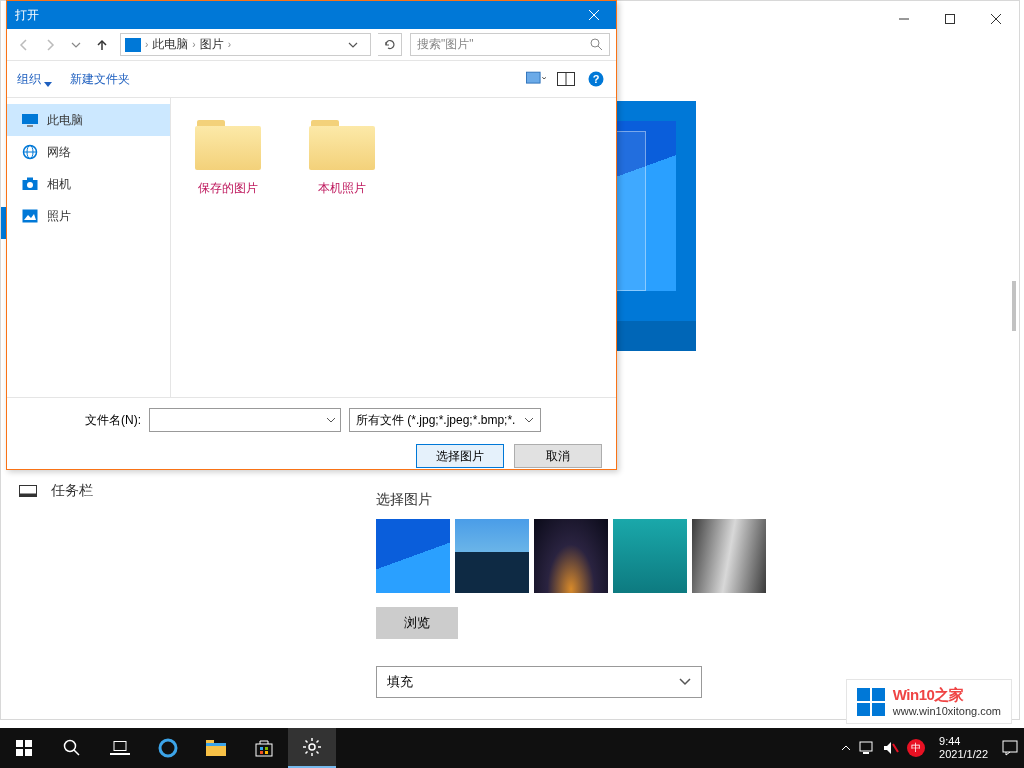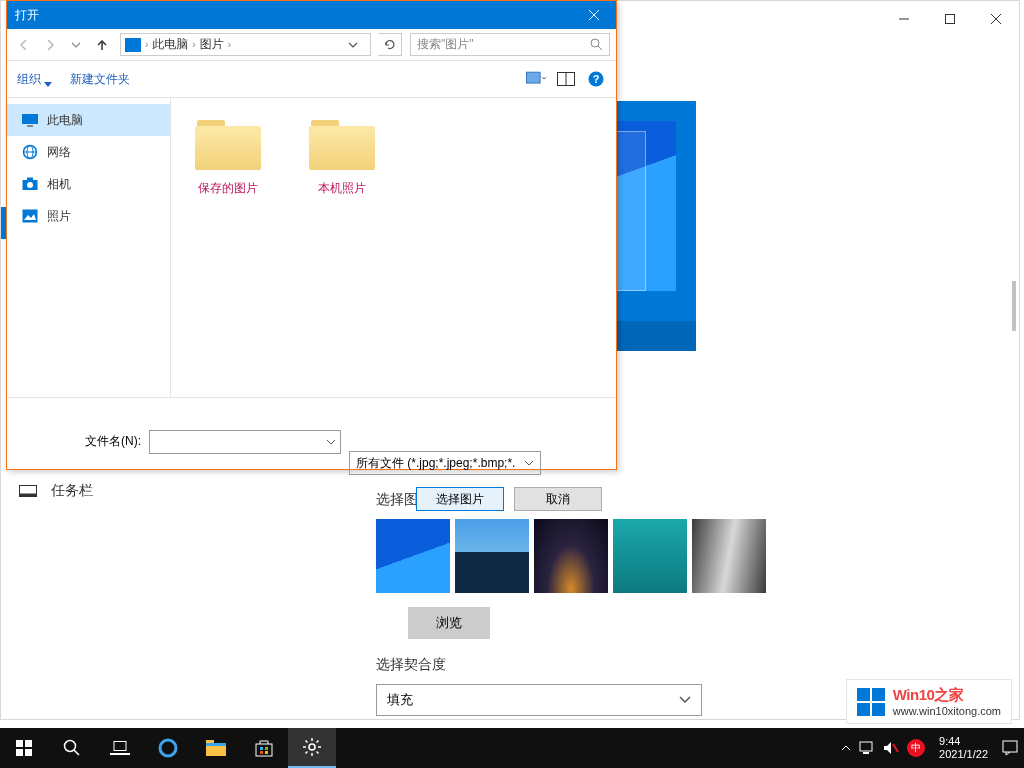--- a/index.html
+++ b/index.html
@@ -26,21 +26,21 @@
 .section-label { font-size: 14px; color: #333; margin-bottom: 10px; }
 .sec-select-pic { position: absolute; left: 0; top: 440px; }
 .thumbs { display: flex; gap: 5px; margin-top: 10px; }
 .thumb { width: 74px; height: 74px; }
 .t0 { background: linear-gradient(160deg,#0a5edb 0%,#0a5edb 50%,#2aa0ff 50%,#2aa0ff 100%); }
 .t1 { background: linear-gradient(180deg,#4a9de8 0%,#6bb5e8 45%,#0e2a44 45%,#0e2a44 100%); }
 .t2 { background: radial-gradient(ellipse at 50% 95%,#d88a2a 0%,#2a2340 45%,#0a0a18 100%); }
 .t3 { background: linear-gradient(180deg,#1aa8aa 0%,#0d7a80 100%); }
 .t4 { background: linear-gradient(100deg,#3a3a3a 0%,#d8d8d8 50%,#3a3a3a 100%); }
 
-.browse-btn { margin-top: 14px; width: 82px; height: 32px; background: #ccc; border: none; font-size: 13px; margin-left: 32px; }
+.browse-btn { margin-top: 14px; width: 82px; height: 32px; background: #ccc; border: none; font-size: 13px; }
 .sec-fit { position: absolute; left: 0; top: 605px; }
 .fit-select { margin-top: 10px; width: 326px; height: 32px; border: 1px solid #999; display: flex; align-items: center; justify-content: space-between; padding: 0 10px; font-size: 13px; }
 .right-sb { position: absolute; right: -7px; top: 230px; width: 4px; height: 50px; background: #c2c2c2; }
 
 
 .dialog { position: absolute; left: 6px; top: 0; width: 611px; height: 470px; background: #fff; border: 1px solid #f97316; box-shadow: 2px 2px 6px rgba(0,0,0,0.2); }
 .dlg-title { height: 28px; background: #0078d7; color: #fff; display: flex; align-items: center; justify-content: space-between; padding-left: 8px; font-size: 12px; }
 .dlg-close { width: 45px; height: 28px; display: flex; align-items: center; justify-content: center; }
 .dlg-close svg { width: 10px; height: 10px; stroke: #fff; }
 
@@ -70,21 +70,21 @@
 .folder { width: 90px; text-align: center; }
 .folder-ico { width: 74px; height: 58px; margin: 0 auto 6px; position: relative; }
 .folder-ico::before { content: ""; position: absolute; left: 6px; top: 4px; width: 28px; height: 10px; background: #f3d17a; border-radius: 2px 2px 0 0; }
 .folder-ico::after { content: ""; position: absolute; left: 4px; top: 10px; right: 4px; bottom: 4px; background: linear-gradient(180deg,#fce9a8,#f3d17a); border-radius: 2px; }
 .folder-name { font-size: 12px; color: #be185d; }
 
 .dlg-bottom { padding: 10px 14px; border-top: 1px solid #e5e5e5; }
 .row1 { display: flex; align-items: center; gap: 8px; margin-bottom: 12px; }
 .fn-label { font-size: 12px; width: 120px; text-align: right; }
 .fn-input { width: 192px; height: 24px; border: 1px solid #999; display: flex; align-items: center; justify-content: flex-end; padding: 0 4px; }
-.ft-select { width: 192px; height: 24px; border: 1px solid #999; display: flex; align-items: center; justify-content: space-between; padding: 0 6px; font-size: 12px; overflow: hidden; white-space: nowrap; margin-top: 43px; }
+.ft-select { width: 192px; height: 24px; border: 1px solid #999; display: flex; align-items: center; justify-content: space-between; padding: 0 6px; font-size: 12px; overflow: hidden; white-space: nowrap; }
 .row2 { display: flex; justify-content: flex-end; gap: 10px; }
 .dlg-btn { width: 88px; height: 24px; border: 1px solid #adadad; background: #e1e1e1; font-size: 12px; }
 .dlg-btn.primary { border: 1px solid #0078d7; background: #e5f1fb; }
 
 
 .taskbar { position: absolute; left: 0; bottom: 0; width: 1024px; height: 40px; background: #101010; display: flex; align-items: center; }
 .tb-btn { width: 48px; height: 40px; display: flex; align-items: center; justify-content: center; color: #fff; }
 .tb-btn.active { background: #333; border-bottom: 2px solid #76b9ed; }
 .tb-tray { margin-left: auto; display: flex; align-items: center; padding-right: 6px; gap: 8px; color: #fff; font-size: 11px; }
 .clock { text-align: left; line-height: 1.2; padding: 0 6px; }
@@ -149,21 +149,20 @@
         <div class="thumb t0"></div>
         <div class="thumb t1"></div>
         <div class="thumb t2"></div>
         <div class="thumb t3"></div>
         <div class="thumb t4"></div>
       </div>
       <button class="browse-btn">浏览</button>
     </div>
 
     <div class="sec-fit">
-      <div class="section-label">选择契合度</div>
       <div class="fit-select">
         <span>填充</span>
         <span>
             <svg width="12" height="8" viewBox="0 0 12 8">
               <polyline points="1,1 6,6 11,1" fill="none" stroke="#555" stroke-width="1.5"></polyline>
             </svg>
           </span>
       </div>
     </div>
     <div class="right-sb"></div>

